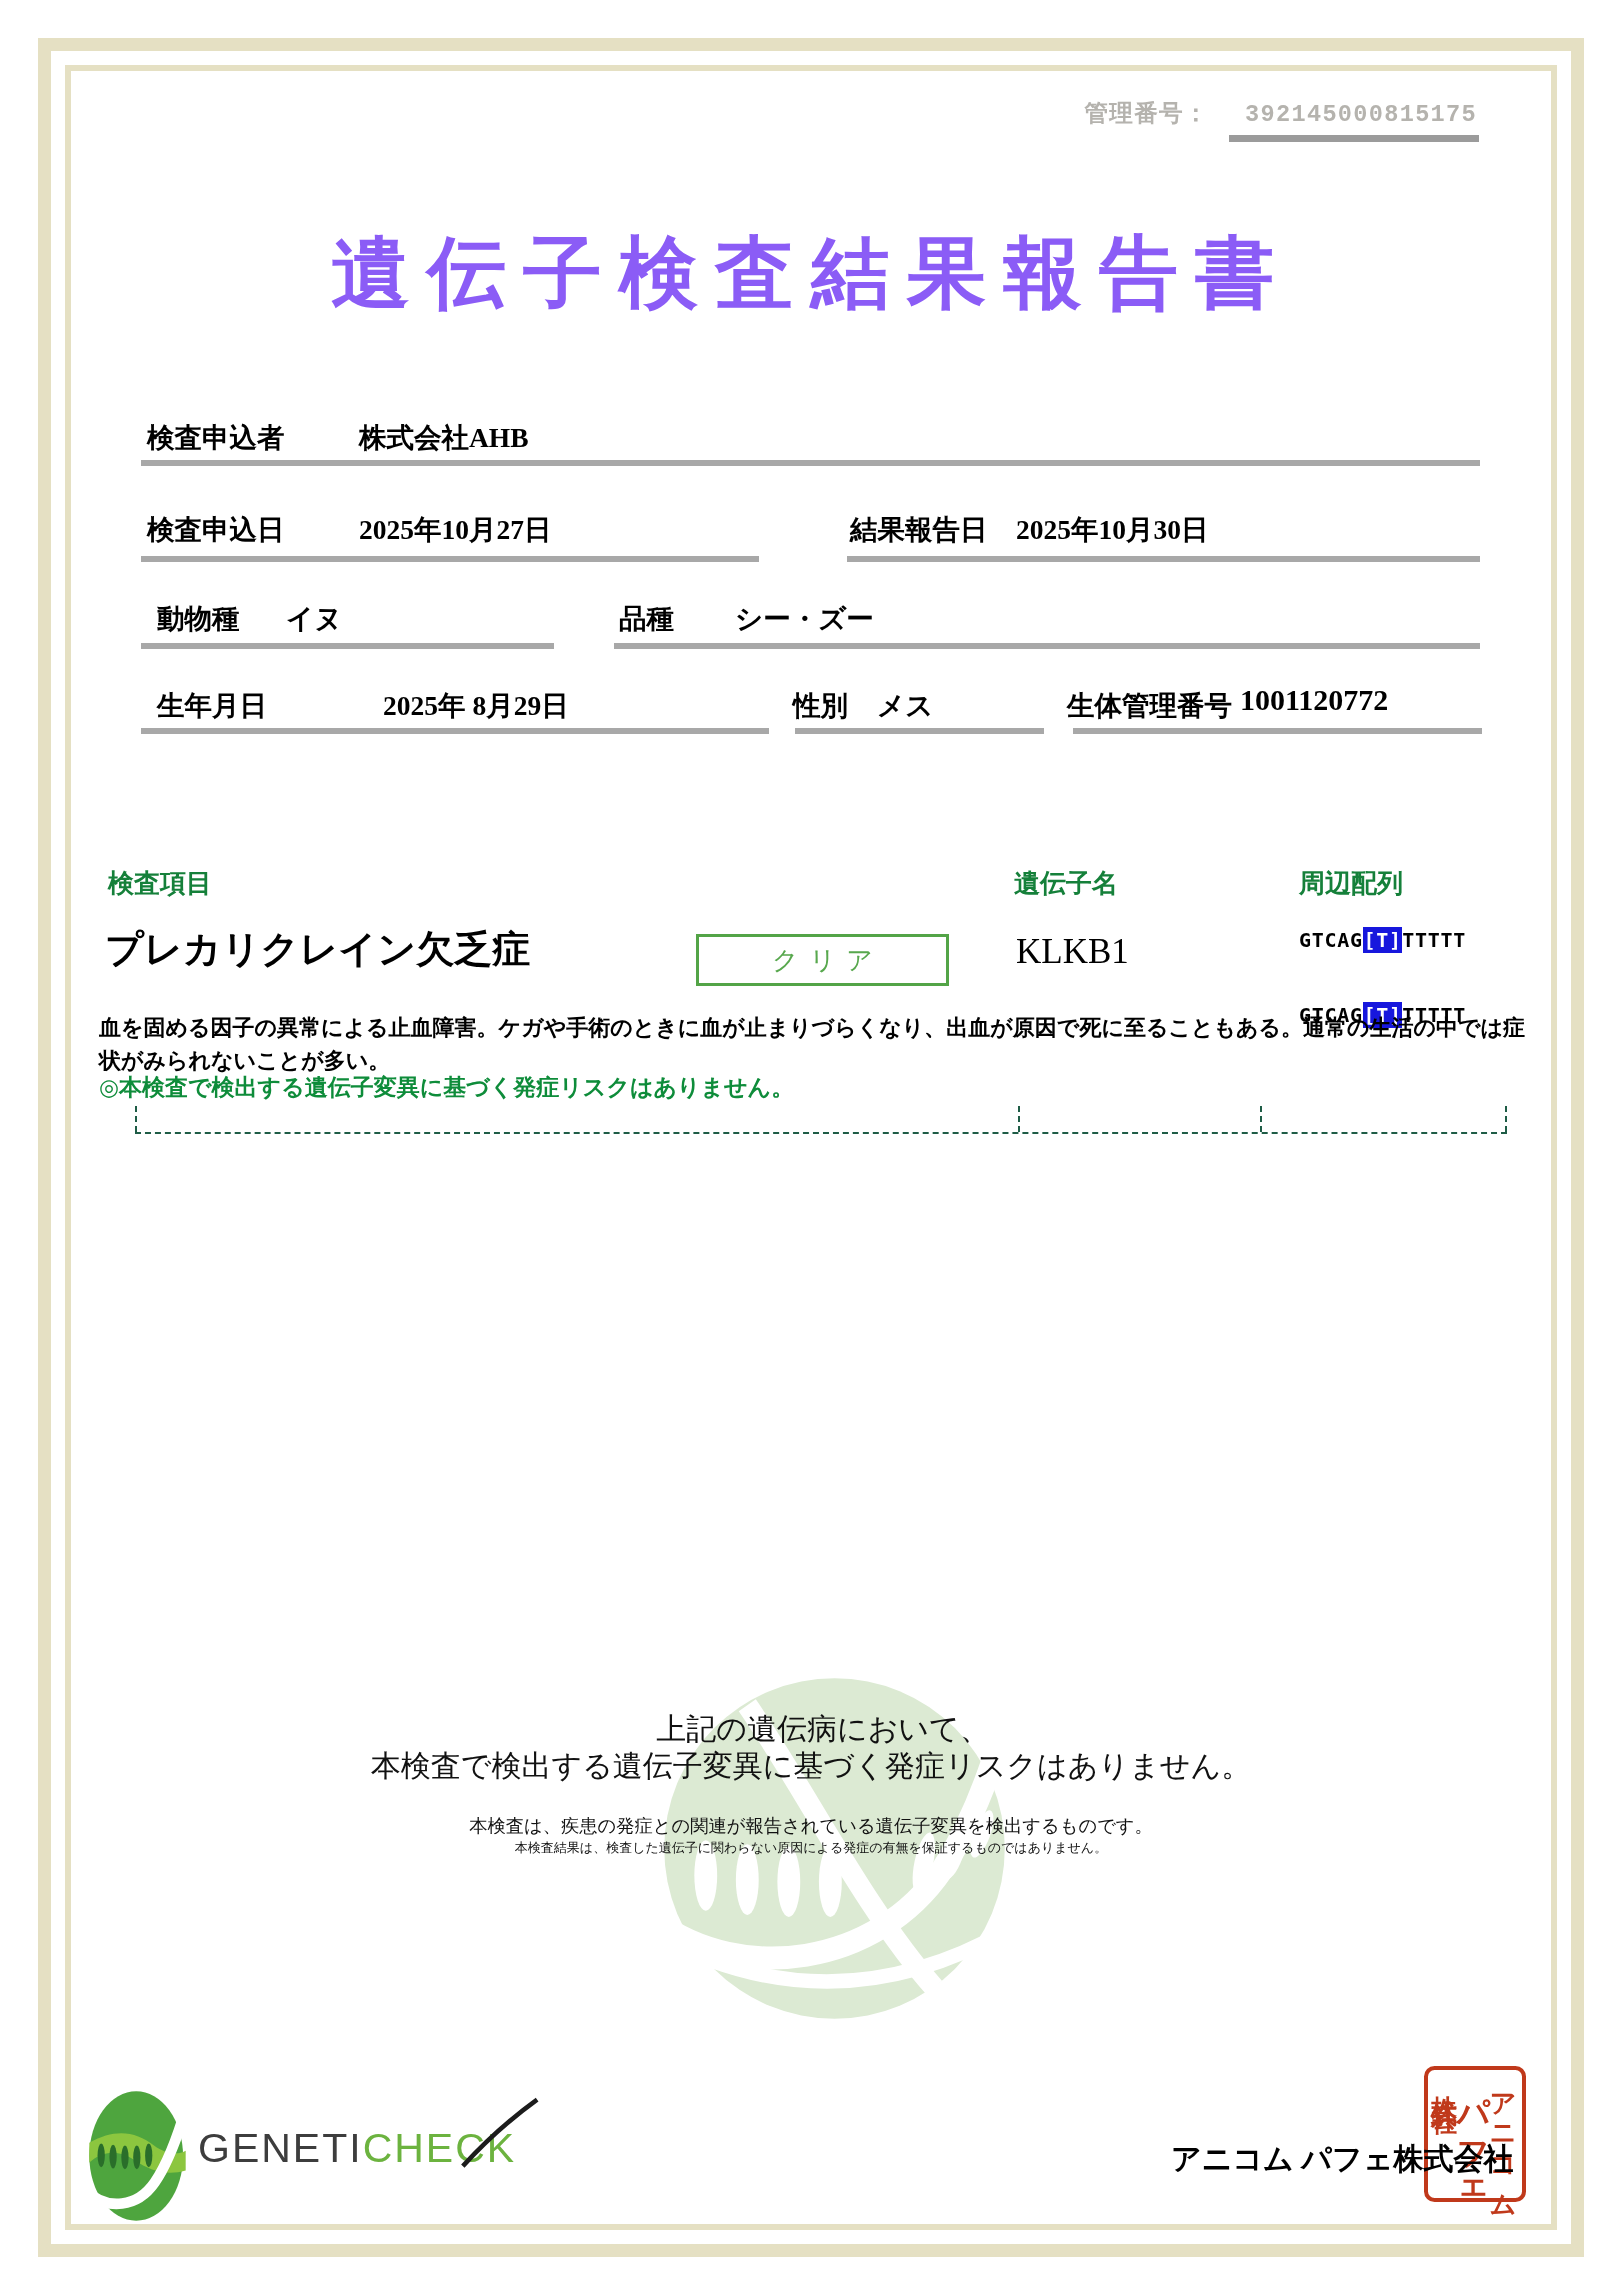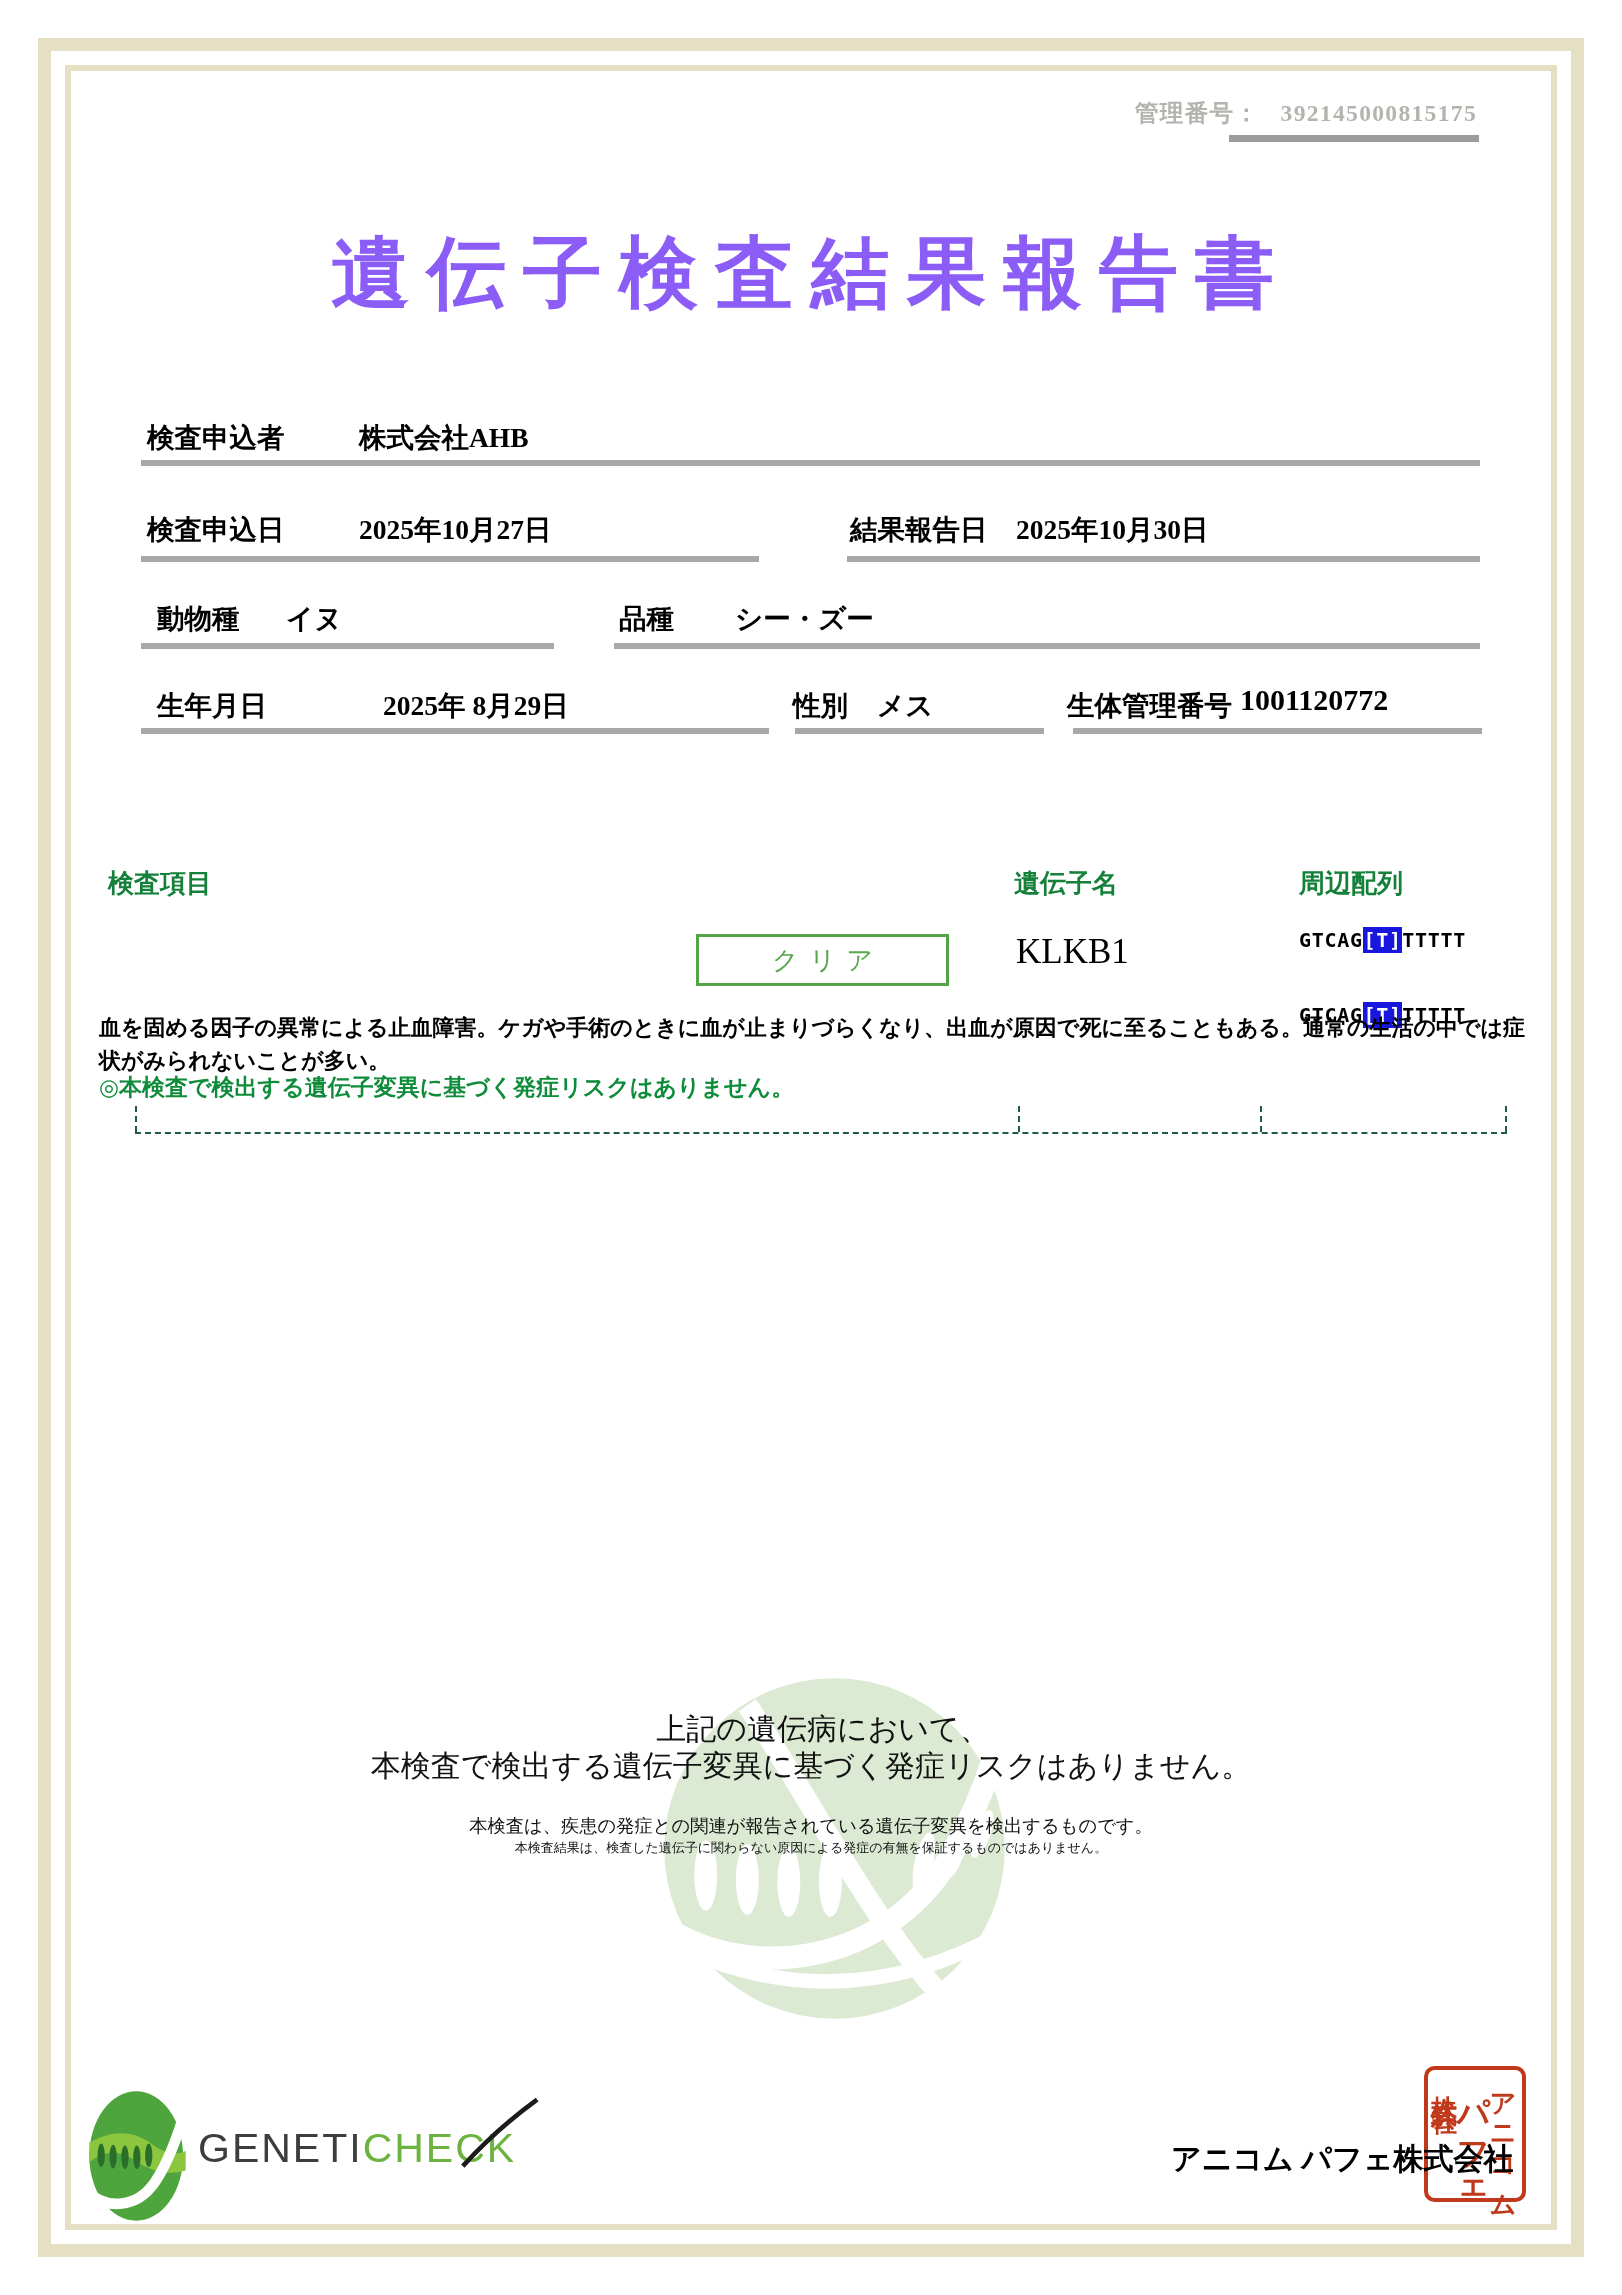--- a/index.html
+++ b/index.html
@@ -77,21 +77,21 @@
 </head>
 <body>
 
 <div class="page">
 
   <div class="frame-outer"></div>
   <div class="frame-inner"></div>
 
   <div class="abs ctrl">
     <span>管理番号：</span>
-    <span style="margin-left:14px;">392145000815175</span>
+    <span style="margin-left:29px;font-family:Liberation Mono, monospace;">392145000815175</span>
   </div>
   <div class="abs ctrl-bar"></div>
 
   <div class="abs title">遺伝子検査結果報告書</div>
 
   <div class="abs flabel" style="top:420px; left:147px;">検査申込者</div>
   <div class="abs fvalue" style="top:420px; left:359px;">株式会社AHB</div>
   <div class="uline" style="top:460px; left:141px; width:1339px;"></div>
 
   <div class="abs flabel" style="top:512px; left:147px;">検査申込日</div>
@@ -112,20 +112,21 @@
   <div class="abs fvalue" style="top:688px; left:383px;">2025年 8月29日</div>
   <div class="uline" style="top:728px; left:141px; width:628px;"></div>
   <div class="abs flabel" style="top:688px; left:793px;">性別</div>
   <div class="abs fvalue" style="top:688px; left:877px;">メス</div>
   <div class="uline" style="top:728px; left:795px; width:249px;"></div>
   <div class="abs flabel" style="top:688px; left:1067px;">生体管理番号</div>
   <div class="abs fvalue" style="top:683px; left:1240px; font-size:30px;">1001120772</div>
   <div class="uline" style="top:728px; left:1073px; width:409px;"></div>
 
   <div class="abs green-label" style="top:866px; left:108px;">検査項目</div>
+  <div class="abs disease">プレカリクレイン欠乏症</div>
 
   <div class="abs clear-box">
     <span>クリア</span>
   </div>
 
   <div class="abs green-label" style="top:866px; left:1014px;">遺伝子名</div>
   <div class="abs gene-value">KLKB1</div>
 
   <div class="abs green-label" style="top:866px; left:1299px;">周辺配列</div>
   <div class="abs seq" style="top:928px; left:1299px;">

